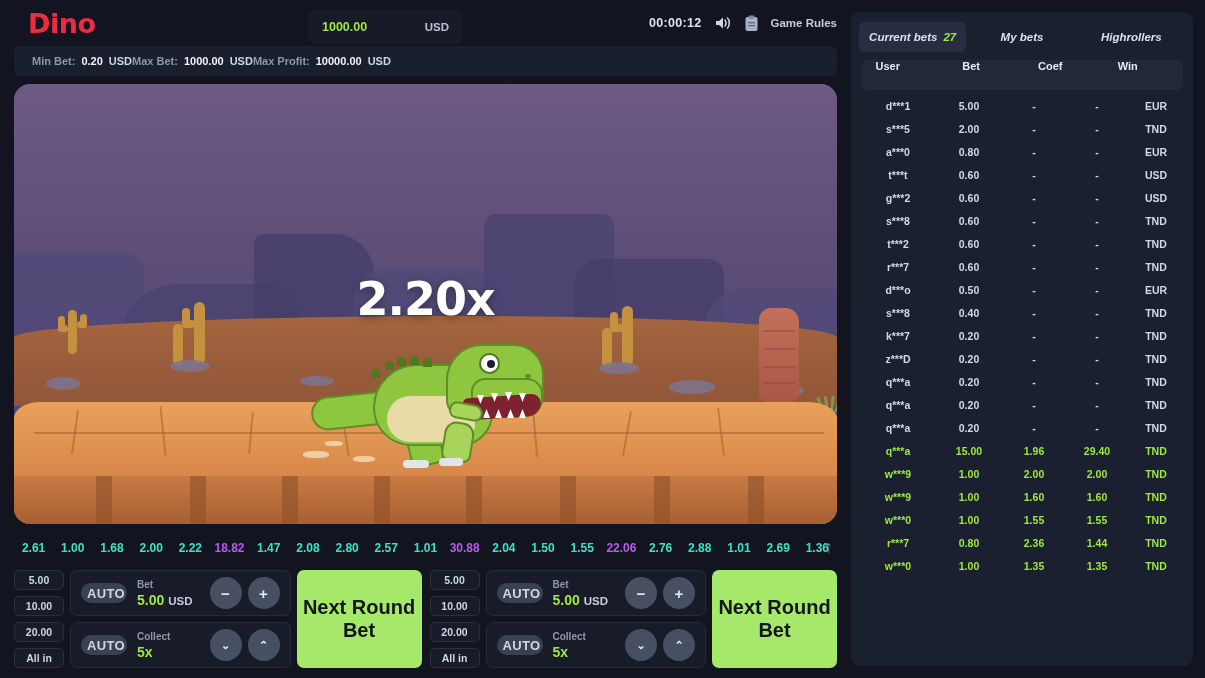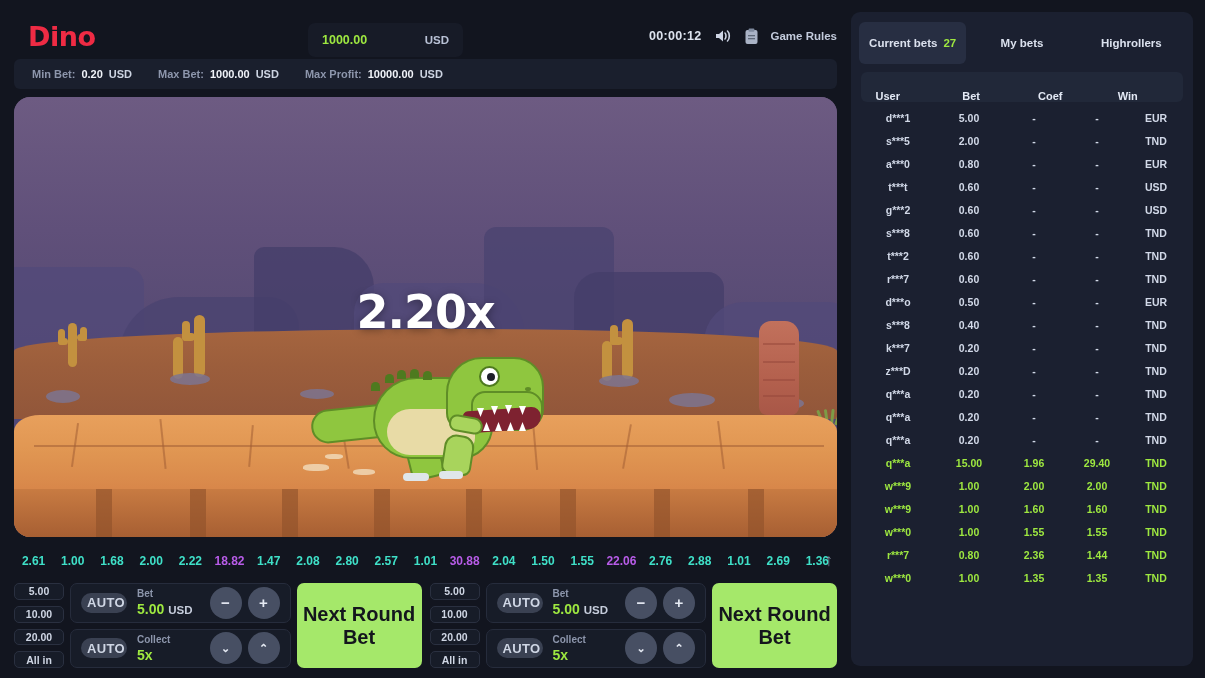--- a/index.html
+++ b/index.html
@@ -9,21 +9,21 @@
     font-family: "Liberation Sans", sans-serif;
     overflow: hidden;
   }
   .app { width: 1205px; height: 678px; display: flex; background: #12151f; position: relative; }
 
   
   .left { width: 851px; height: 678px; display: flex; flex-direction: column; }
 
   .topbar {
     height: 46px; display: flex; align-items: center; position: relative;
-    padding: 0 14px; flex: 0 0 46px; margin-top: 13px;
+    padding: 0 14px; flex: 0 0 46px;
   }
   .logo {
     color: #ef2b44; font-size: 27px; font-weight: bold; letter-spacing: -0.5px;
     padding-left: 14px; font-family: "DejaVu Sans", sans-serif;
   }
   .balance-box {
     position: absolute; left: 308px; top: 10px; width: 155px; height: 34px;
     background: #171b27; border-radius: 7px; display: flex; align-items: center;
     justify-content: space-between; padding: 0 14px;
   }
@@ -33,21 +33,21 @@
   .topright {
     position: absolute; right: 14px; top: 0; height: 46px;
     display: flex; align-items: center; gap: 12px;
   }
   .timer { color: #dde3ee; font-size: 12.5px; font-weight: bold; letter-spacing: .3px; }
   .icon-btn { display: flex; align-items: center; cursor: pointer; }
   .rules-label { color: #c3cbdc; font-size: 11.5px; font-weight: bold; }
 
   .limits {
     margin: 0 14px 8px 14px; height: 30px; background: #1a1f2d; border-radius: 6px;
-    display: flex; align-items: center; padding: 0 18px; gap: 26px; flex: 0 0 30px;
+    display: flex; align-items: center; padding: 0 18px; flex: 0 0 30px;
   }
   .limit-item { display: flex; align-items: baseline; gap: 6px; }
   .limit-key { color: #8d96ac; font-size: 11px; font-weight: bold; }
   .limit-val { color: #f0f3f9; font-size: 11px; font-weight: bold; }
   .limit-cur { color: #cdd4e2; font-size: 11px; font-weight: bold; }
 
   
   .stage {
     margin: 0 14px; height: 440px; border-radius: 16px; overflow: hidden;
     position: relative; flex: 0 0 440px; background: #5a4a6e;
@@ -218,29 +218,29 @@
   }
 
   
   .right { width: 354px; height: 678px; padding: 12px 12px 12px 0; display: flex; flex-direction: column; gap: 8px; }
   .bets-card {
     flex: 1; background: #1b2030; border-radius: 9px; display: flex; flex-direction: column;
     overflow: hidden; min-height: 0;
   }
   .tabs { display: flex; padding: 10px 8px 6px 8px; gap: 2px; }
   .tab {
-    flex: 1; height: 42px; border-radius: 6px; display: flex; align-items: center;
+    flex: 1; height: 30px; border-radius: 6px; display: flex; align-items: center;
     justify-content: center; gap: 6px; cursor: pointer;
-    color: #dbe1ee; font-size: 11.5px; font-weight: bold;
+    color: #dbe1ee; font-size: 11.5px; font-weight: bold; font-style: italic;
   }
   .tab.active { background: #272e42; }
   .tab-count { color: #9ee840; font-size: 11.5px; font-weight: bold; }
   .thead {
     display: flex; background: #212839; margin: 2px 10px 0 10px; border-radius: 6px;
-    height: 30px; align-items: flex-end; gap: 32px;
+    height: 30px; align-items: flex-start; gap: 32px;
   }
   .thead div { color: #e3e9f5; font-size: 11px; font-weight: bold; }
   .tbody { flex: 1; overflow-y: auto; padding: 4px 10px 6px 10px; min-height: 0; }
   .trow { display: flex; align-items: center; height: 23px; }
   .trow div { color: #d2d9e8; font-size: 10.5px; font-weight: bold; }
   .trow.win div { color: #9ee840; }
   .c-user { width: 74px; text-align: center; }
   .c-bet { width: 68px; text-align: center; }
   .c-coef { width: 62px; text-align: center; }
   .c-win { width: 64px; text-align: center; }

